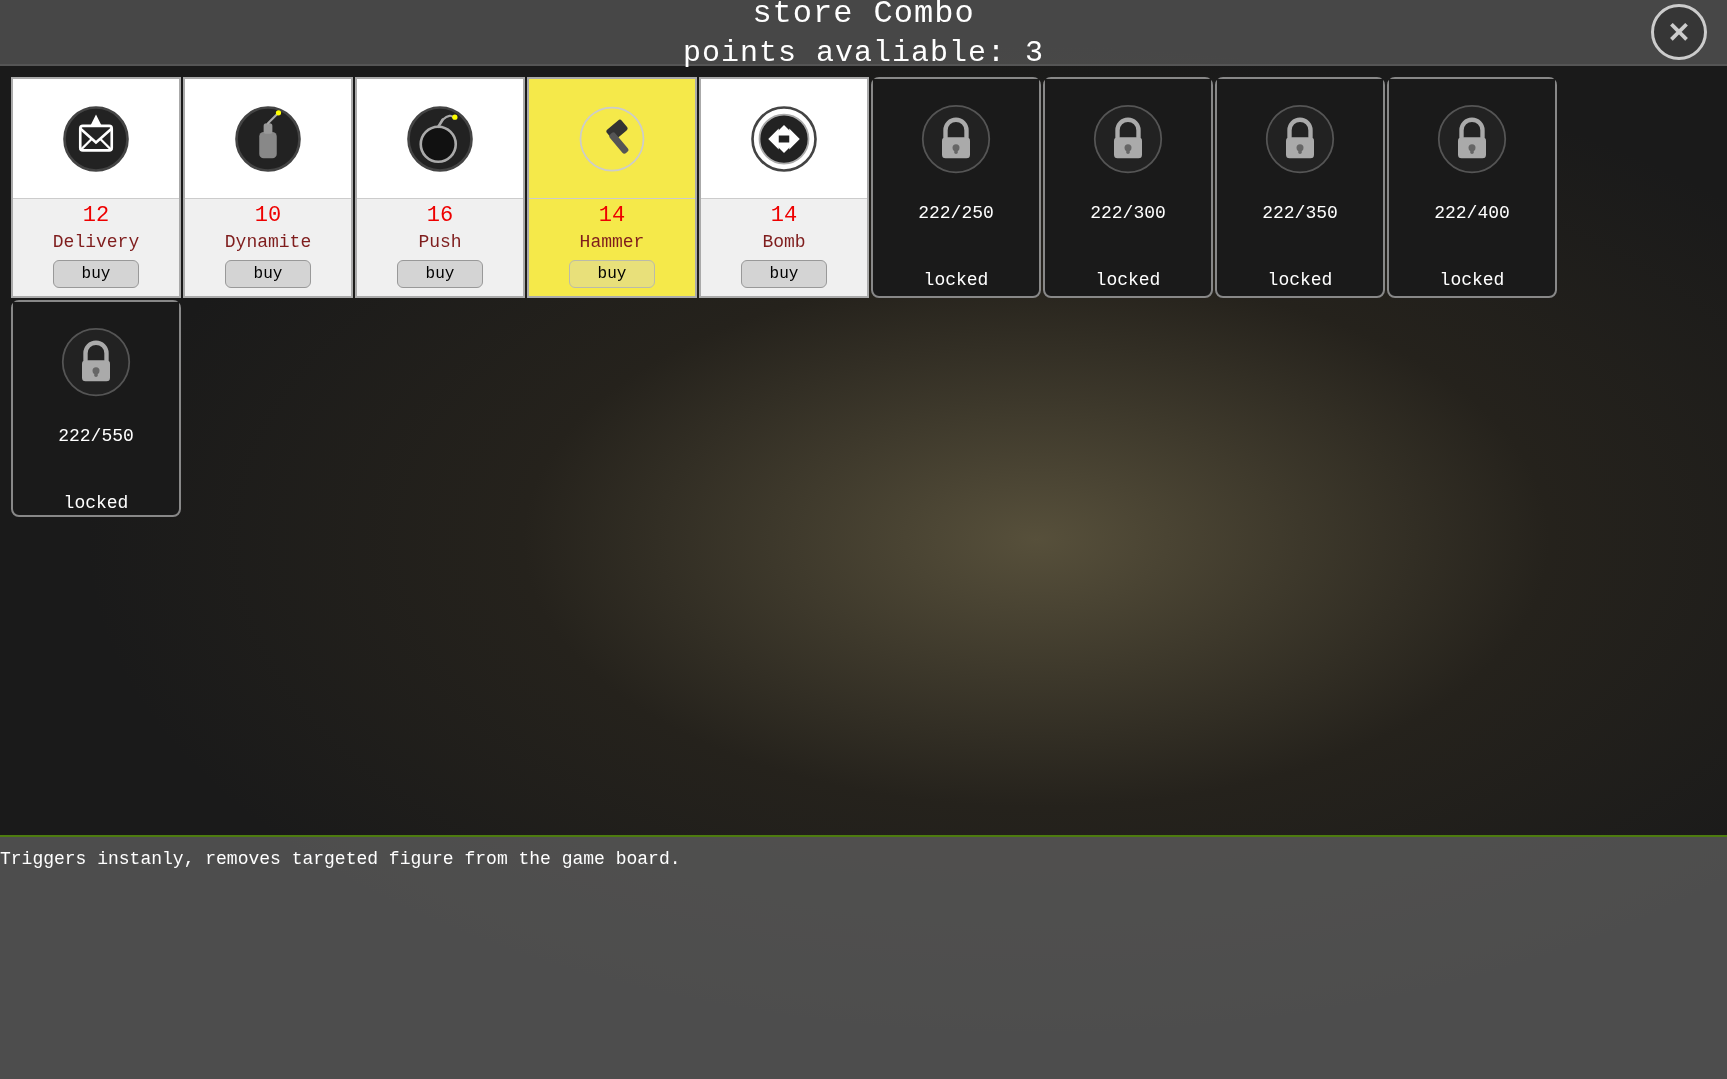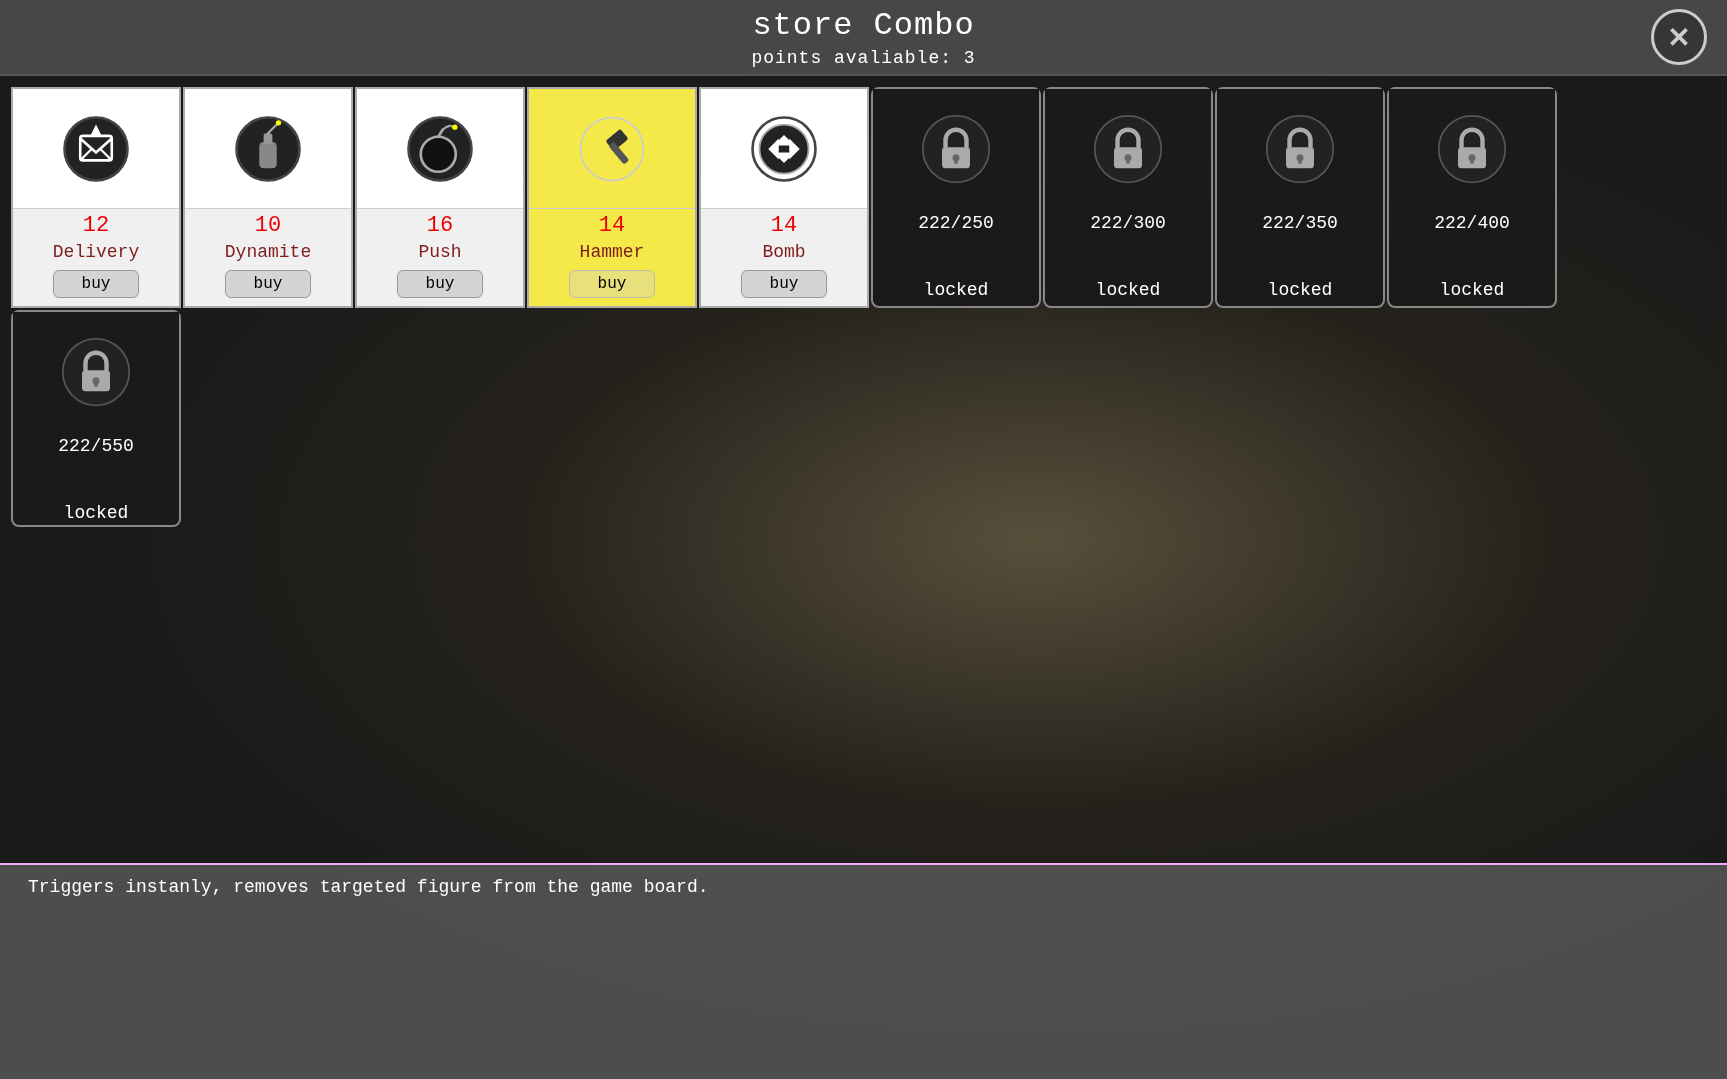--- a/index.html
+++ b/index.html
@@ -18,40 +18,40 @@
       position: absolute;
       top: 0; left: 0; right: 0; bottom: 0;
       background: radial-gradient(ellipse at 60% 50%, rgba(200,180,120,0.35) 0%, rgba(100,80,40,0.15) 35%, transparent 65%);
       pointer-events: none;
     }
 
     
     .header {
       position: relative;
       width: 100%;
-      height: 76px;
+      height: 66px;
       background: rgba(80,80,80,0.85);
       border-bottom: 2px solid #555;
       display: flex;
       flex-direction: column;
       align-items: center;
       justify-content: center;
       z-index: 10;
     }
 
     .store-title {
       color: #fff;
       font-size: 32px;
       font-weight: normal;
       letter-spacing: 1px;
     }
 
     .points-text {
       color: #fff;
-      font-size: 18px;
+      font-size: 30px;
       font-weight: normal;
       letter-spacing: 1px;
       margin-top: 4px;
     }
 
     .close-btn {
       position: absolute;
       right: 20px;
       top: 50%;
       transform: translateY(-50%);
@@ -170,25 +170,25 @@
       width: 70px;
       height: 70px;
     }
 
     
     .desc-bar {
       position: absolute;
       bottom: 0;
       left: 0;
       width: 100%;
-      height: 216px;
+      height: 244px;
       background: rgba(100,100,100,0.7);
-      border-top: 2px solid #f0abfc;
+      border-top: 2px solid #4d7c0f;
       z-index: 10;
-      padding: 12px 28px;
+      padding: 12px 0;
     }
 
     .desc-text {
       color: #fff;
       font-size: 18px;
       font-weight: normal;
     }
   </style>
 </head>
 <body>

